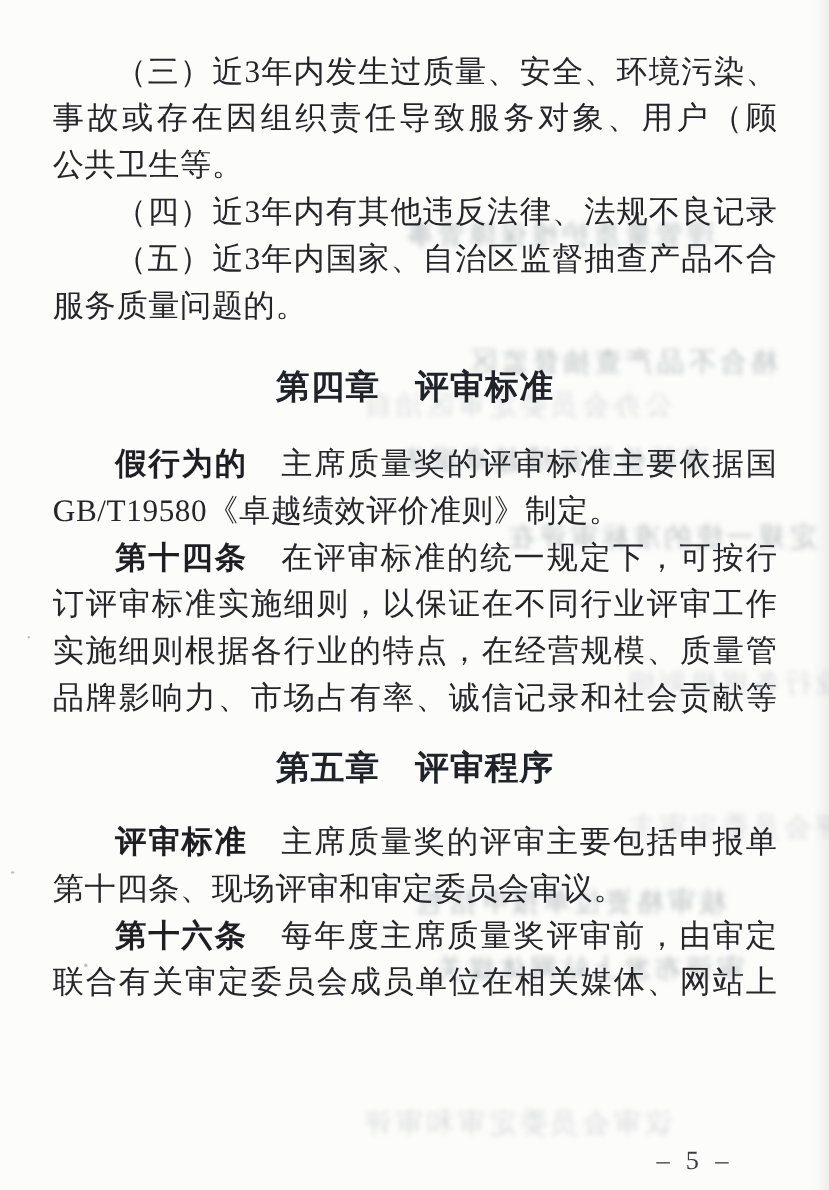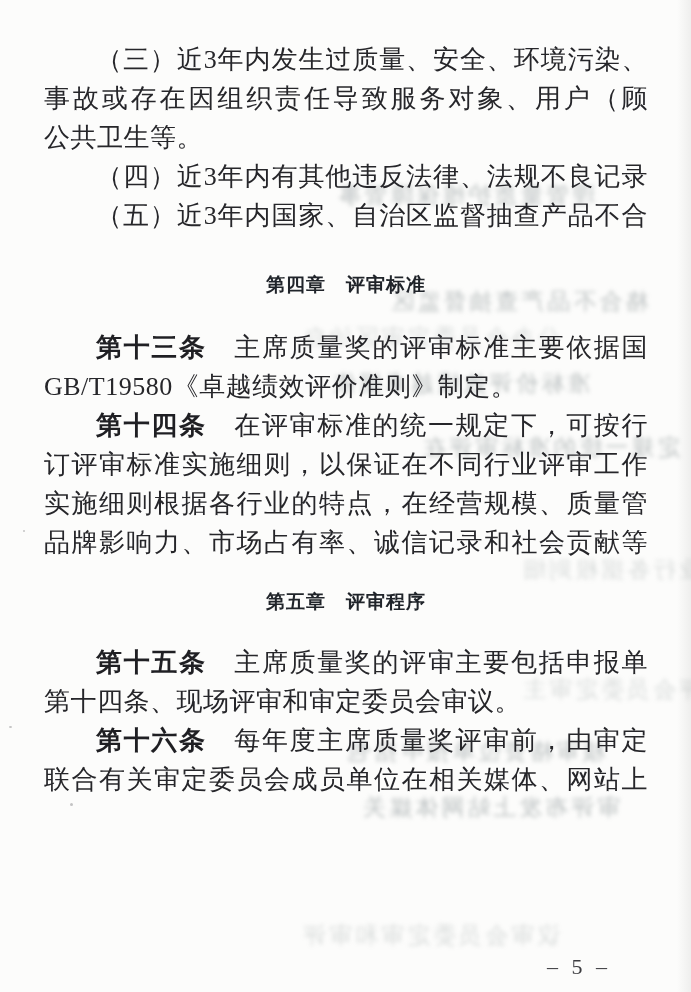--- a/index.html
+++ b/index.html
@@ -46,21 +46,21 @@
     text-align-last: left;
   }
   .tline.indent {
     padding-left: 52px;
   }
   .term {
     font-weight: bold;
     color: #1f1f23;
   }
   .chapter {
-    font-size: 19px;
+    font-size: 28px;
     line-height: 39px;
     height: 39px;
     font-weight: bold;
     text-align: center;
     color: #20242a;
     letter-spacing: 1px;
   }
   .chapter.ch4 { margin: 30px 0 24px 0; }
   .chapter.ch5 { margin: 20px 0 22px 0; }
   .pageno {
@@ -121,45 +121,46 @@
       <div class="tline">事故或存在因组织责任导致服务对象、用户（顾客）投诉或上访</div>
       <div class="tline endline">公共卫生等。</div>
     </div>
 
     <div>
       <div class="tline indent">（四）近3年内有其他违反法律、法规不良记录的和弄虚作</div>
     </div>
 
     <div>
       <div class="tline indent">（五）近3年内国家、自治区监督抽查产品不合格，或存在</div>
+      <div class="tline endline">服务质量问题的。</div>
     </div>
 
     <div class="chapter ch4">第四章　评审标准</div>
 
     <div>
       <div class="tline indent">
-        <span class="term">第十三条</span><span>　主席质量奖的评审标准主要依据国家标准</span>
+        <span class="term">假行为的</span><span>　主席质量奖的评审标准主要依据国家标准</span>
       </div>
       <div class="tline endline">GB/T19580《卓越绩效评价准则》制定。</div>
     </div>
 
     <div>
       <div class="tline indent">
         <span class="term">第十四条</span><span>　在评审标准的统一规定下，可按行业类别分别制</span>
       </div>
       <div class="tline">订评审标准实施细则，以保证在不同行业评审工作中的一致性。</div>
       <div class="tline">实施细则根据各行业的特点，在经营规模、质量管理、科技进步、</div>
       <div class="tline">品牌影响力、市场占有率、诚信记录和社会贡献等方面拟定评审</div>
     </div>
 
     <div class="chapter ch5">第五章　评审程序</div>
 
     <div>
       <div class="tline indent">
-        <span class="term">第十五条</span><span>　主席质量奖的评审主要包括申报单位资格审核、</span>
+        <span class="term">评审标准</span><span>　主席质量奖的评审主要包括申报单位资格审核、</span>
       </div>
       <div class="tline endline">第十四条、现场评审和审定委员会审议。</div>
     </div>
 
     <div>
       <div class="tline indent">
         <span class="term">第十六条</span><span>　每年度主席质量奖评审前，由审定委员会办公室</span>
       </div>
       <div class="tline">联合有关审定委员会成员单位在相关媒体、网站上发布评审公</div>
     </div>

